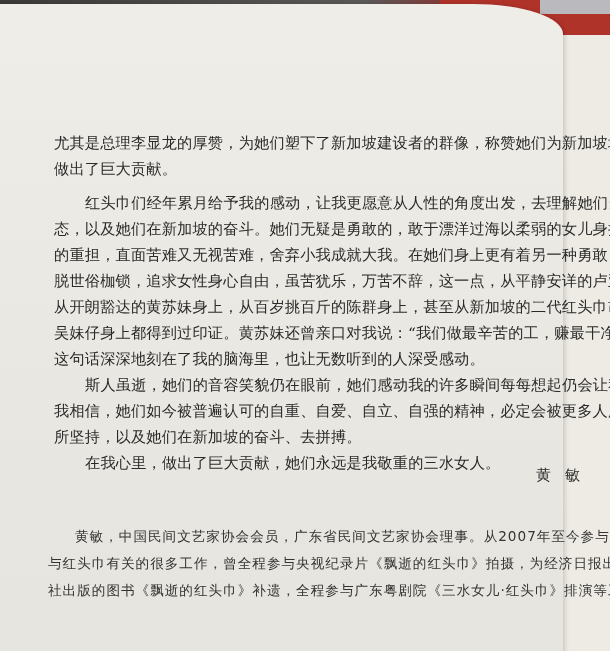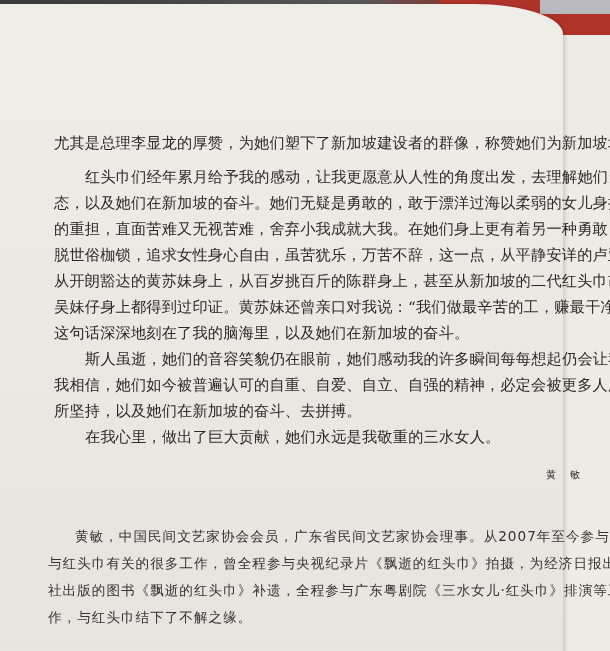--- a/index.html
+++ b/index.html
@@ -33,21 +33,21 @@
   }
   .text {
     position: absolute; left: 54px; top: 130px; width: 506px;
     color: #2a2a2a;
     font-size: 15.2px; line-height: 26px; letter-spacing: 0.2px;
   }
   .para { margin: 0; text-align: justify; }
   .line { display: block; white-space: nowrap; }
   .sig {
     position: absolute; right: 30px; top: 461px; text-align: right;
-    color: #2a2a2a; font-size: 10px; line-height: 28px;
+    color: #2a2a2a; font-size: 15px; line-height: 28px;
   }
   .sig .name { letter-spacing: 14px; margin-right: -14px; }
   .bio {
     position: absolute; left: 48px; top: 523px; width: 515px;
     color: #333; font-size: 13.6px; line-height: 27px;
     font-family: "DejaVu Sans", "Liberation Sans", sans-serif;
     letter-spacing: 1px;
   }
   .bio .line:first-child { text-indent: 27px; }
 </style>
@@ -57,42 +57,42 @@
 <div class="backdrop-top"></div>
 <div class="backdrop-red"></div>
 <div class="backdrop-grey"></div>
 <div class="page-under"></div>
 
 <div class="page"></div>
 
 <div class="text">
   <p class="para">
     <span class="line">尤其是总理李显龙的厚赞，为她们塑下了新加坡建设者的群像，称赞她们为新加坡城市建设</span>
+    <span class="line">做出了巨大贡献。</span>
   </p>
   <p class="para" style="margin-top:8px">
     <span class="line" style="padding-left:31px">红头巾们经年累月给予我的感动，让我更愿意从人性的角度出发，去理解她们当年的心</span>
     <span class="line">态，以及她们在新加坡的奋斗。她们无疑是勇敢的，敢于漂洋过海以柔弱的女儿身挑起养家</span>
     <span class="line">的重担，直面苦难又无视苦难，舍弃小我成就大我。在她们身上更有着另一种勇敢，敢于挣</span>
     <span class="line">脱世俗枷锁，追求女性身心自由，虽苦犹乐，万苦不辞，这一点，从平静安详的卢亚桂身上，</span>
     <span class="line">从开朗豁达的黄苏妹身上，从百岁挑百斤的陈群身上，甚至从新加坡的二代红头巾胡润心和</span>
     <span class="line">吴妹仔身上都得到过印证。黄苏妹还曾亲口对我说：“我们做最辛苦的工，赚最干净的钱！”</span>
-    <span class="line">这句话深深地刻在了我的脑海里，以及她们在新加坡的奋斗。</span>
+    <span class="line">这句话深深地刻在了我的脑海里，也让无数听到的人深受感动。</span>
   </p>
   <p class="para">
     <span class="line" style="padding-left:31px">斯人虽逝，她们的音容笑貌仍在眼前，她们感动我的许多瞬间每每想起仍会让我落泪。</span>
     <span class="line">我相信，她们如今被普遍认可的自重、自爱、自立、自强的精神，必定会被更多人所赞颂、</span>
     <span class="line">所坚持，以及她们在新加坡的奋斗、去拼搏。</span>
   </p>
   <p class="para">
     <span class="line" style="padding-left:31px">在我心里，做出了巨大贡献，她们永远是我敬重的三水女人。</span>
   </p>
 </div>
 
 <div class="sig">
   <div class="name">黄敏</div>
 </div>
 
 <div class="bio">
   <span class="line">黄敏，中国民间文艺家协会会员，广东省民间文艺家协会理事。从2007年至今参与了</span>
   <span class="line">与红头巾有关的很多工作，曾全程参与央视纪录片《飘逝的红头巾》拍摄，为经济日报出版</span>
   <span class="line">社出版的图书《飘逝的红头巾》补遗，全程参与广东粤剧院《三水女儿·红头巾》排演等工</span>
-  <span class="line">作，与红头巾结下了不解之缘。</span>
 </div>
 
 </body></html>

